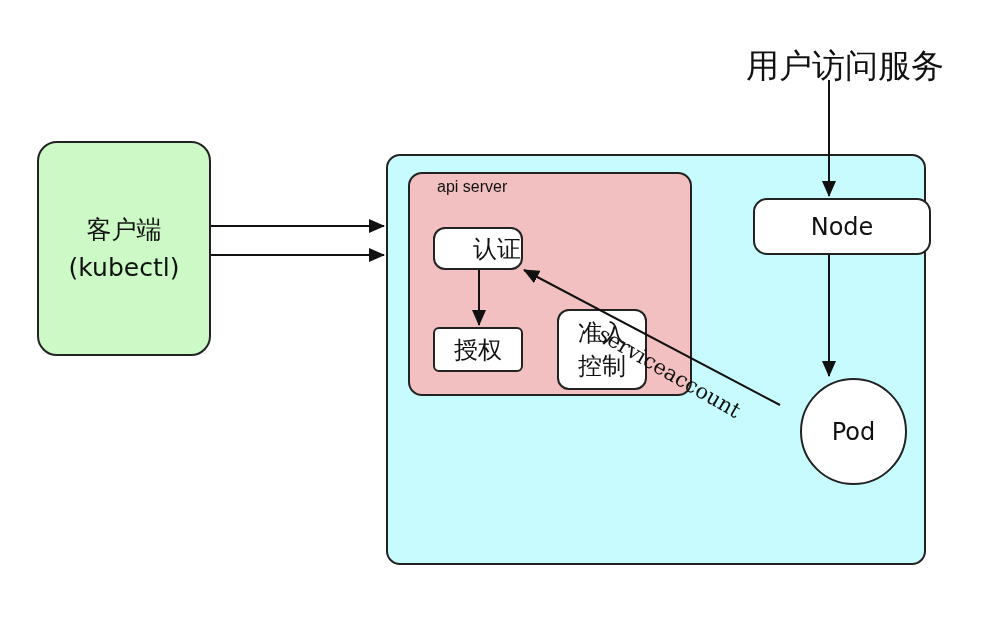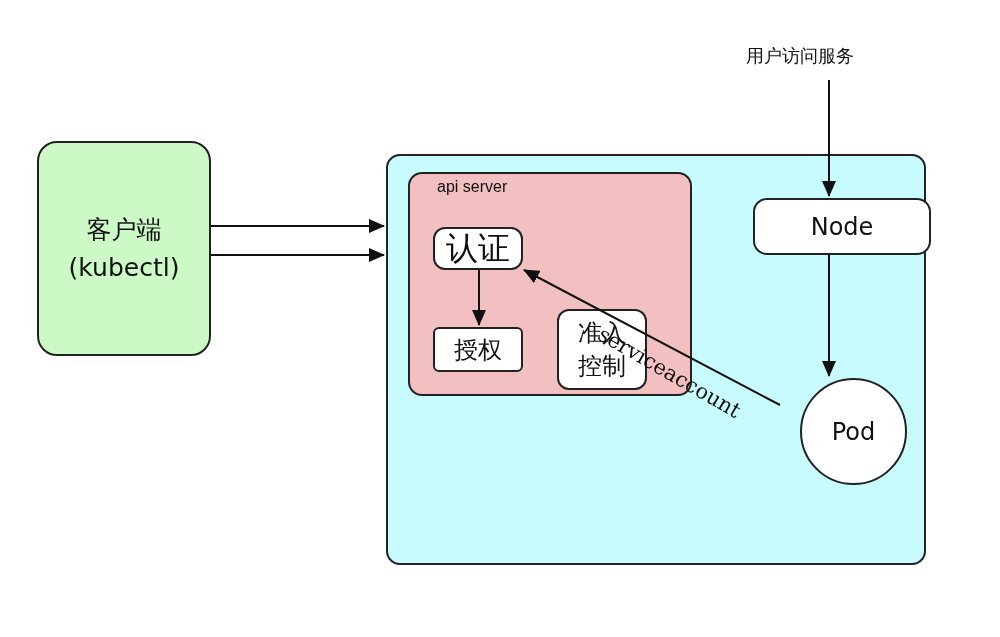--- a/index.html
+++ b/index.html
@@ -7,27 +7,27 @@
            font-family: "DejaVu Sans", "Liberation Sans", sans-serif; color: #111; }
     .box { position: absolute; box-sizing: border-box; border: 2px solid #222; }
     .client { left: 37px; top: 141px; width: 174px; height: 215px; border-radius: 20px;
               display: flex; flex-direction: column; align-items: center; justify-content: center;
               font-size: 25px; line-height: 38px; }
     .cluster { left: 386px; top: 154px; width: 540px; height: 411px; border-radius: 14px; }
     .apiserver { left: 408px; top: 172px; width: 284px; height: 224px; border-radius: 14px; }
     .api-title { position: absolute; left: 437px; top: 178px; font-family: Liberation Sans, sans-serif;
                  font-size: 16px; }
     .node-inner { display: flex; align-items: center; justify-content: center; background: #fff; }
-    .authn { left: 433px; top: 227px; width: 90px; height: 43px; border-radius: 12px; font-size: 32px; }
+    .authn { left: 433px; top: 227px; width: 90px; height: 43px; border-radius: 12px; font-size: 24px; justify-content: flex-end; }
     .authz { left: 433px; top: 327px; width: 90px; height: 45px; border-radius: 6px; font-size: 24px; }
     .admission { left: 557px; top: 309px; width: 90px; height: 81px; border-radius: 12px; font-size: 24px;
                  flex-direction: column; line-height: 33px; }
     .node { left: 753px; top: 198px; width: 178px; height: 57px; border-radius: 14px; font-size: 24px; }
     .pod { left: 800px; top: 378px; width: 107px; height: 107px; border-radius: 50%; font-size: 24px; }
-    .user-label { position: absolute; left: 746px; top: 44px; font-size: 18px; font-family: Liberation Sans, sans-serif; }
+    .user-label { position: absolute; left: 746px; top: 44px; font-size: 33px; font-family: Liberation Sans, sans-serif; }
     .sa-label { position: absolute; left: 606px; top: 322px; font-family: "DejaVu Serif", "Liberation Serif", serif;
                 font-size: 21px; transform: rotate(30deg); transform-origin: left top; white-space: nowrap; }
     svg.lines { position: absolute; left: 0; top: 0; pointer-events: none; }
   </style>
 </head>
 <body>
 
 <div class="box cluster" style="background: rgb(200, 251, 253); border-color: rgb(34, 34, 34);"></div>
 
 <div class="box apiserver" style="background: rgb(242, 192, 192); border-color: rgb(34, 34, 34);"></div>

